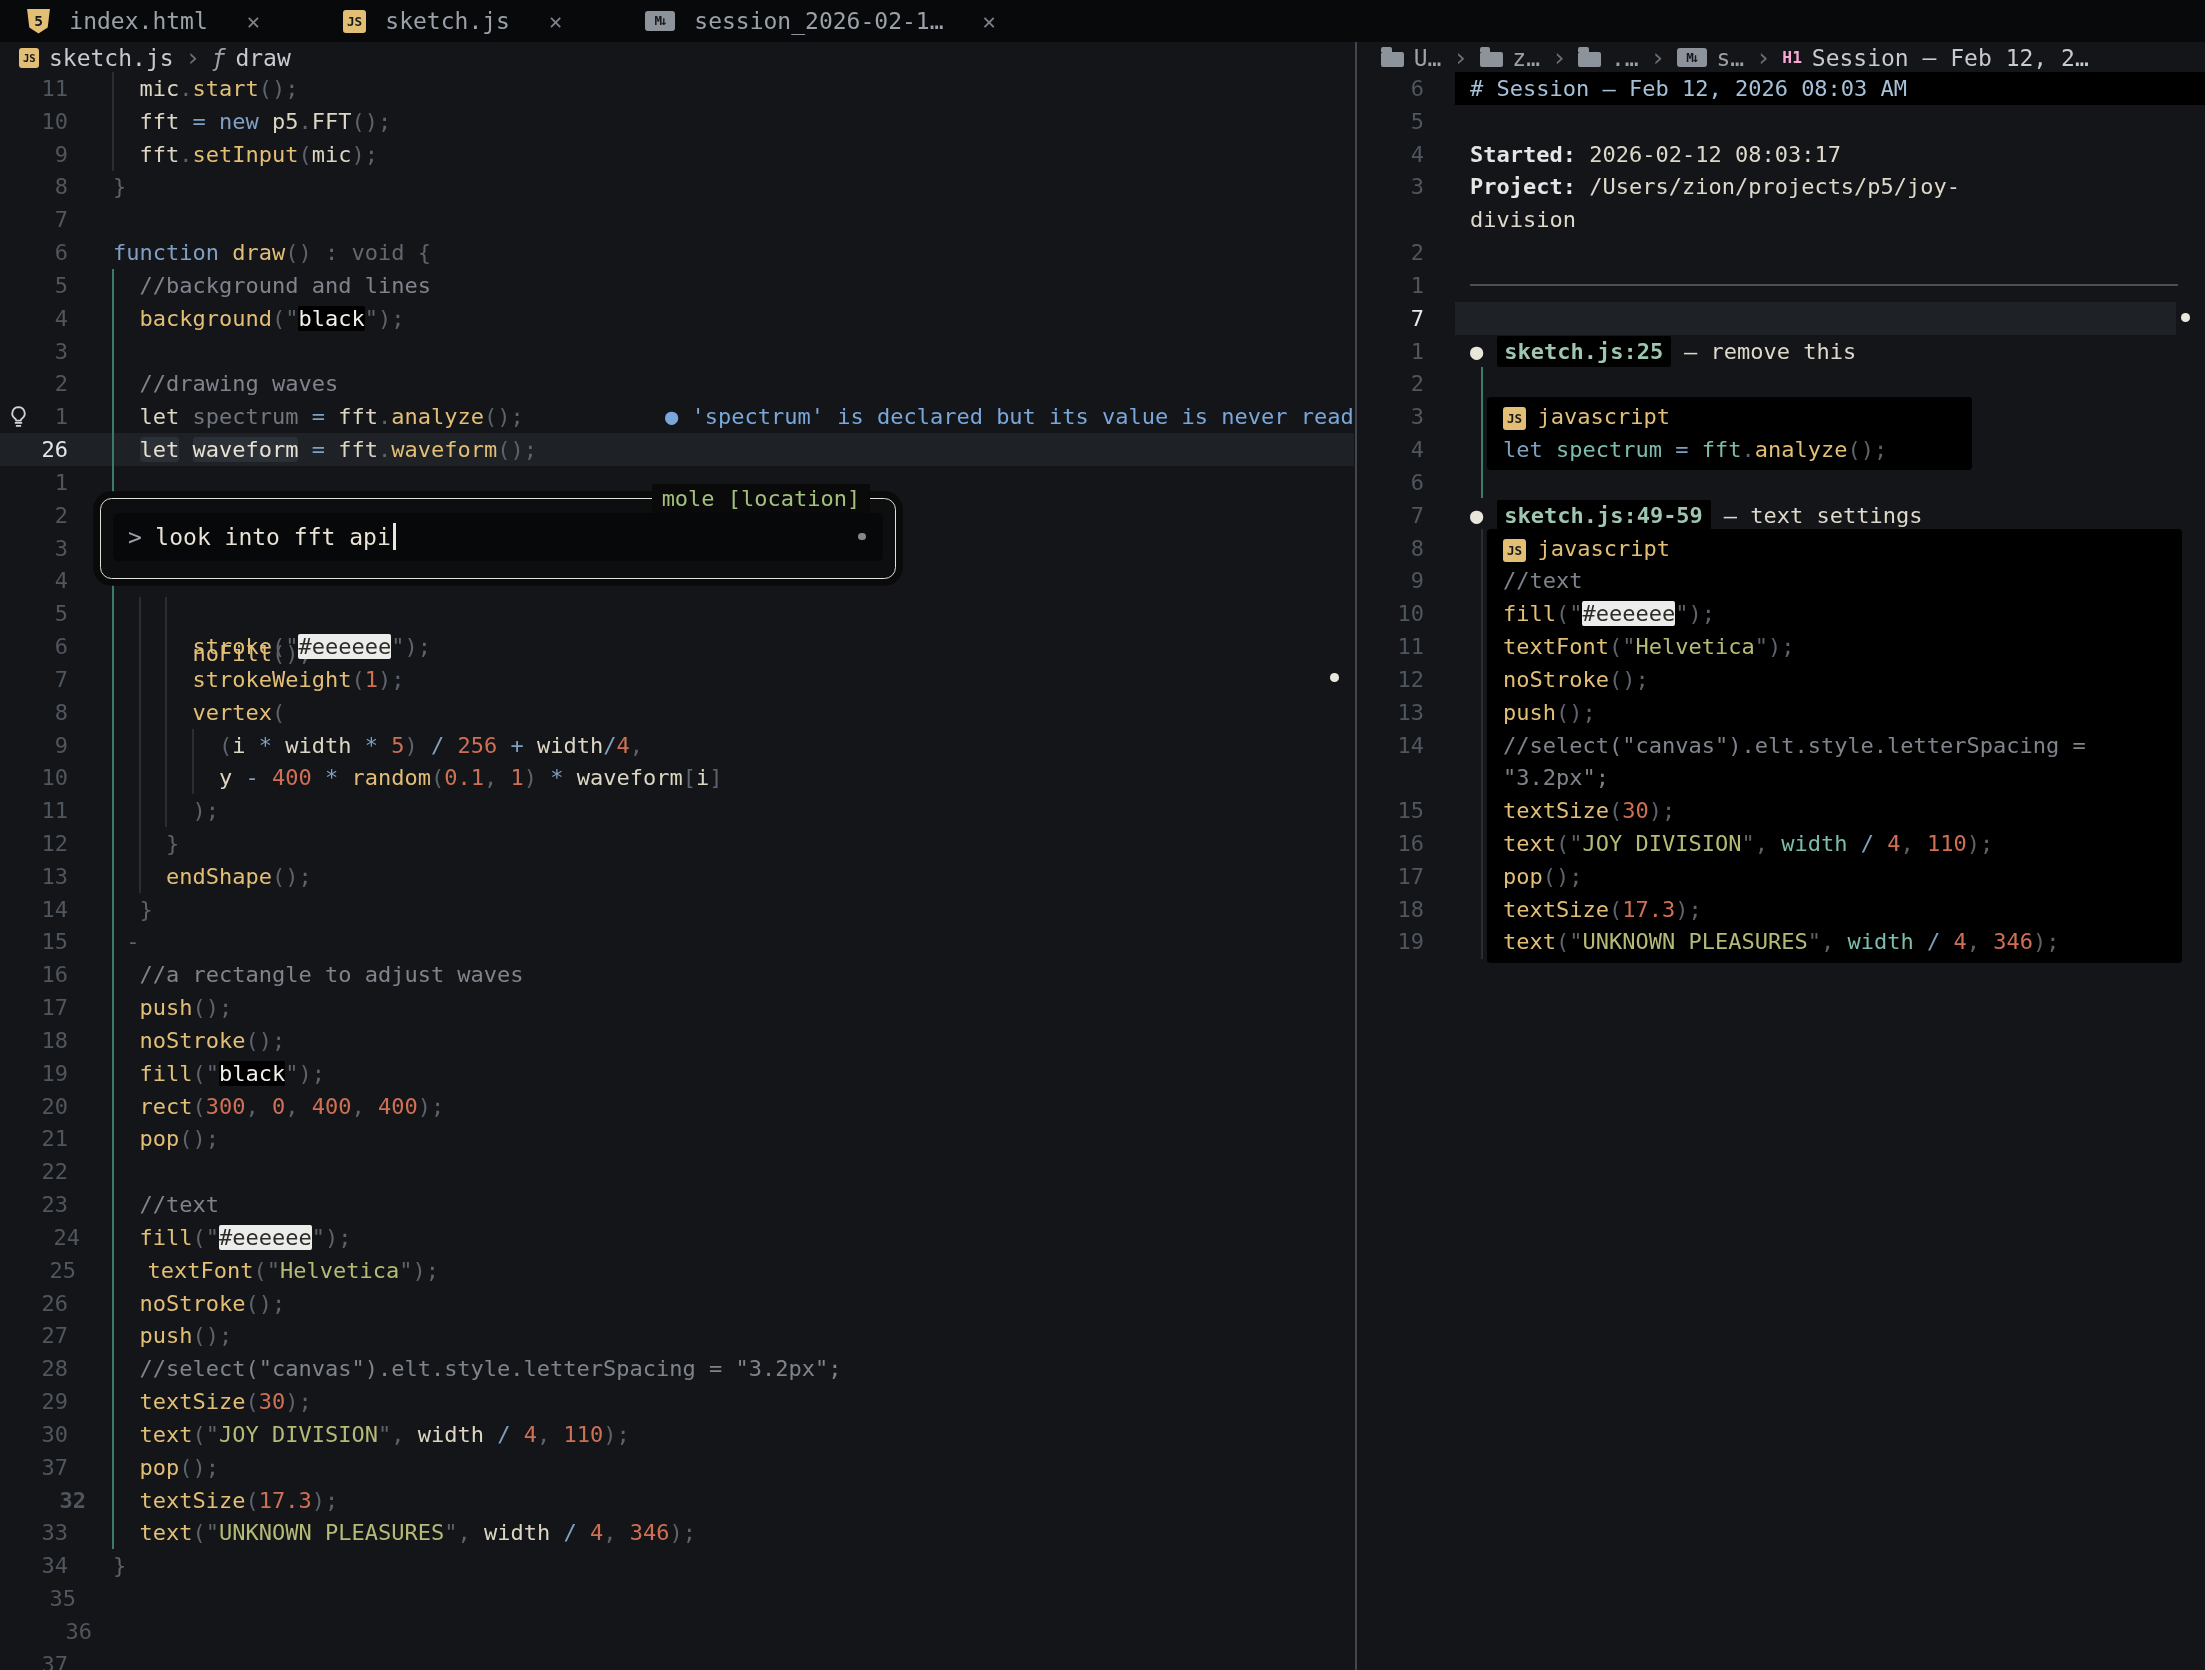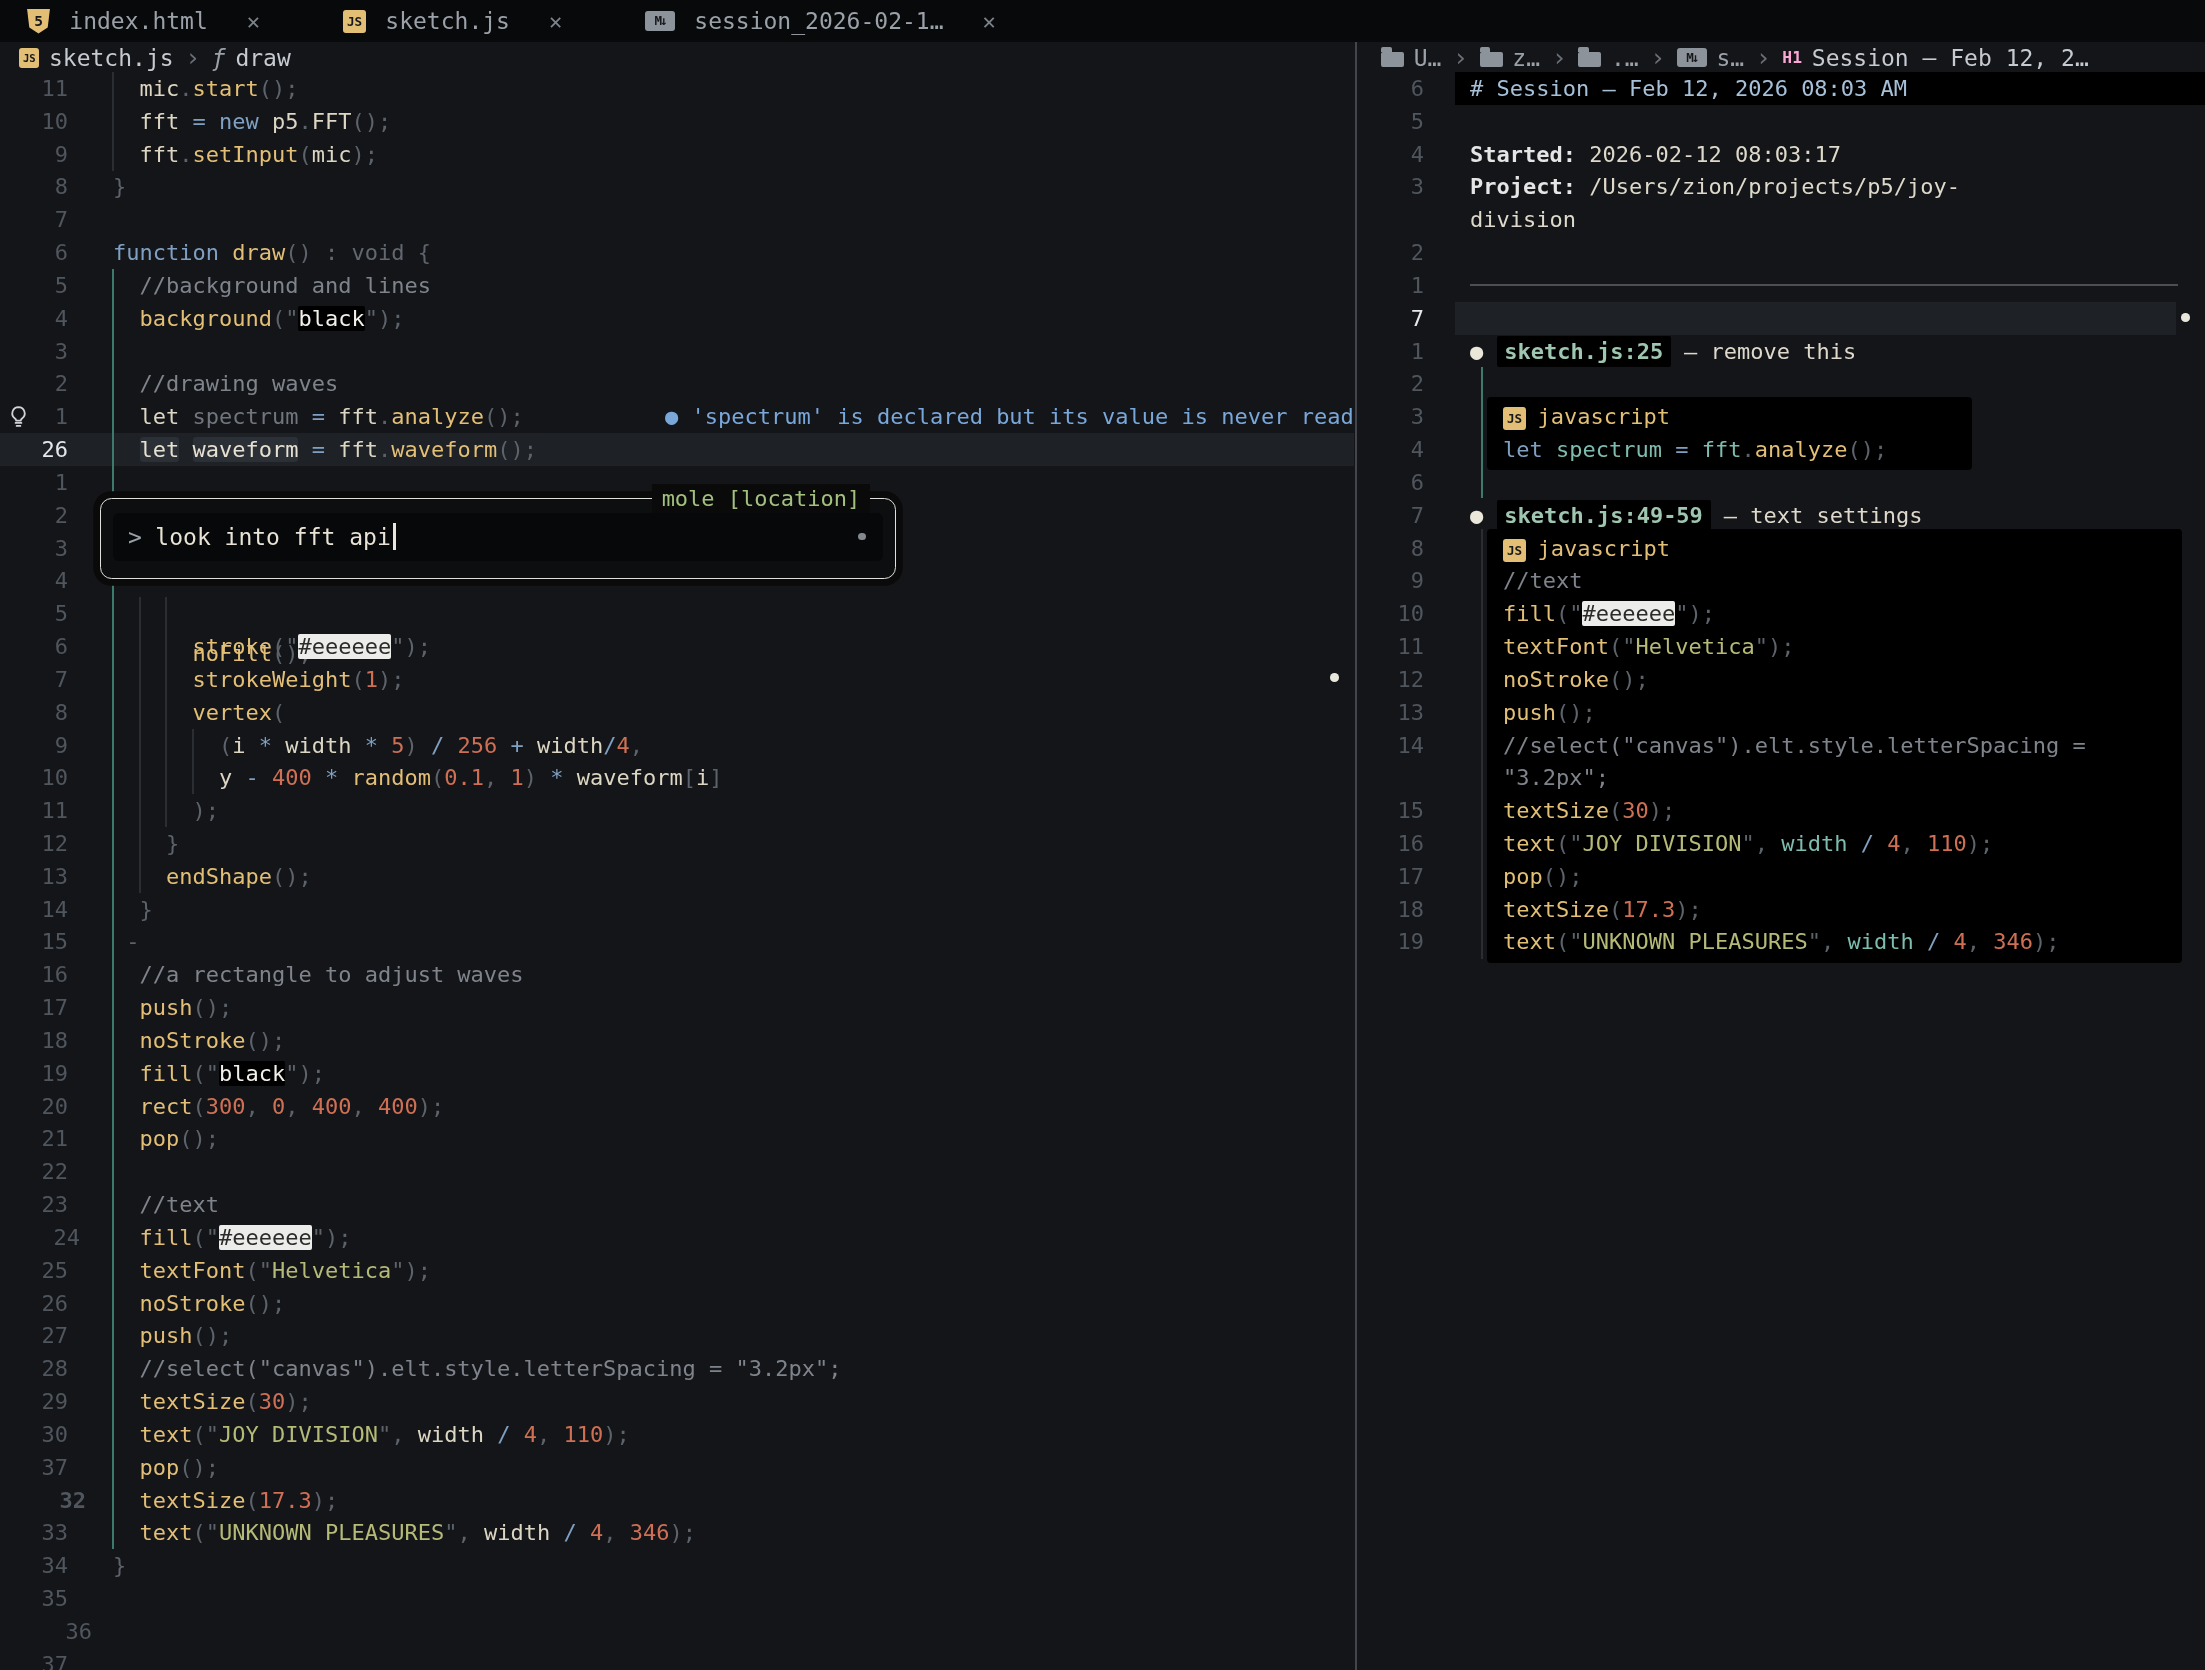--- a/index.html
+++ b/index.html
@@ -214,39 +214,39 @@
       <div class="row" style="left: 0px; top: 1019px; width: 100%;"><span class="gut" style="left: 0px; width: 68px;">20</span><span class="codetxt" style="left: 113px;"><span class="tk-fn">  rect</span><span class="tk-dim">(</span><span class="tk-num">300</span><span class="tk-dim">, </span><span class="tk-num">0</span><span class="tk-dim">, </span><span class="tk-num">400</span><span class="tk-dim">, </span><span class="tk-num">400</span><span class="tk-dim">);</span></span></div>
       <div class="guide t" style="left: 112px; top: 1051px; height: 33px;"></div>
       <div class="row" style="left: 0px; top: 1051px; width: 100%;"><span class="gut" style="left: 0px; width: 68px;">21</span><span class="codetxt" style="left: 113px;"><span class="tk-fn">  pop</span><span class="tk-dim">();</span></span></div>
       <div class="guide t" style="left: 112px; top: 1084px; height: 33px;"></div>
       <div class="row" style="left: 0px; top: 1084px; width: 100%;"><span class="gut" style="left: 0px; width: 68px;">22</span><span class="codetxt" style="left: 113px;"></span></div>
       <div class="guide t" style="left: 112px; top: 1117px; height: 33px;"></div>
       <div class="row" style="left: 0px; top: 1117px; width: 100%;"><span class="gut" style="left: 0px; width: 68px;">23</span><span class="codetxt" style="left: 113px;"><span class="tk-com">  //text</span></span></div>
       <div class="guide t" style="left: 112px; top: 1150px; height: 33px;"></div>
       <div class="row" style="left: 0px; top: 1150px; width: 100%;"><span class="gut" style="left: 12px; width: 68px;">24</span><span class="codetxt" style="left: 113px;"><span class="tk-fn">  fill</span><span class="tk-dim">("</span><span class="tk-chipw">#eeeeee</span><span class="tk-dim">");</span></span></div>
       <div class="guide t" style="left: 112px; top: 1183px; height: 33px;"></div>
-      <div class="row" style="left: 0px; top: 1183px; width: 100%; padding-left: 20px;"><span class="gut" style="left: 0px; width: 68px;">25</span><span class="codetxt" style="left: 113px;"><span class="tk-fn">  textFont</span><span class="tk-dim">("</span><span class="tk-str">Helvetica</span><span class="tk-dim">");</span></span></div>
+      <div class="row" style="left: 8px; top: 1183px; width: 100%; padding-left: 20px;"><span class="gut" style="left: 0px; width: 68px;">25</span><span class="codetxt" style="left: 113px;"><span class="tk-fn">  textFont</span><span class="tk-dim">("</span><span class="tk-str">Helvetica</span><span class="tk-dim">");</span></span></div>
       <div class="guide t" style="left: 112px; top: 1216px; height: 33px;"></div>
       <div class="row" style="left: 0px; top: 1216px; width: 100%;"><span class="gut" style="left: 0px; width: 68px;">26</span><span class="codetxt" style="left: 113px;"><span class="tk-fn">  noStroke</span><span class="tk-dim">();</span></span></div>
       <div class="guide t" style="left: 112px; top: 1248px; height: 33px;"></div>
       <div class="row" style="left: 0px; top: 1248px; width: 100%;"><span class="gut" style="left: 0px; width: 68px;">27</span><span class="codetxt" style="left: 113px;"><span class="tk-fn">  push</span><span class="tk-dim">();</span></span></div>
       <div class="guide t" style="left: 112px; top: 1281px; height: 33px;"></div>
       <div class="row" style="left: 0px; top: 1281px; width: 100%;"><span class="gut" style="left: 0px; width: 68px;">28</span><span class="codetxt" style="left: 113px;"><span class="tk-com">  //select("canvas").elt.style.letterSpacing = "3.2px";</span></span></div>
       <div class="guide t" style="left: 112px; top: 1314px; height: 33px;"></div>
       <div class="row" style="left: 0px; top: 1314px; width: 100%;"><span class="gut" style="left: 0px; width: 68px;">29</span><span class="codetxt" style="left: 113px;"><span class="tk-fn">  textSize</span><span class="tk-dim">(</span><span class="tk-num">30</span><span class="tk-dim">);</span></span></div>
       <div class="guide t" style="left: 112px; top: 1347px; height: 33px;"></div>
       <div class="row" style="left: 0px; top: 1347px; width: 100%;"><span class="gut" style="left: 0px; width: 68px;">30</span><span class="codetxt" style="left: 113px;"><span class="tk-fn">  text</span><span class="tk-dim">("</span><span class="tk-str">JOY DIVISION</span><span class="tk-dim">", </span><span class="tk-id">width </span><span class="tk-kw">/ </span><span class="tk-num">4</span><span class="tk-dim">, </span><span class="tk-num">110</span><span class="tk-dim">);</span></span></div>
       <div class="guide t" style="left: 112px; top: 1380px; height: 33px;"></div>
       <div class="row" style="left: 0px; top: 1380px; width: 100%;"><span class="gut" style="left: 0px; width: 68px;">37</span><span class="codetxt" style="left: 113px;"><span class="tk-fn">  pop</span><span class="tk-dim">();</span></span></div>
       <div class="guide t" style="left: 112px; top: 1413px; height: 33px;"></div>
       <div class="row" style="left: 0px; top: 1413px; width: 100%;"><span class="gut" style="left: 18px; width: 68px; font-weight: bold;">32</span><span class="codetxt" style="left: 113px;"><span class="tk-fn">  textSize</span><span class="tk-dim">(</span><span class="tk-num">17.3</span><span class="tk-dim">);</span></span></div>
       <div class="guide t" style="left: 112px; top: 1445px; height: 33px;"></div>
       <div class="row" style="left: 0px; top: 1445px; width: 100%;"><span class="gut" style="left: 0px; width: 68px;">33</span><span class="codetxt" style="left: 113px;"><span class="tk-fn">  text</span><span class="tk-dim">("</span><span class="tk-str">UNKNOWN PLEASURES</span><span class="tk-dim">", </span><span class="tk-id">width </span><span class="tk-kw">/ </span><span class="tk-num">4</span><span class="tk-dim">, </span><span class="tk-num">346</span><span class="tk-dim">);</span></span></div>
       <div class="row" style="left: 0px; top: 1478px; width: 100%;"><span class="gut" style="left: 0px; width: 68px;">34</span><span class="codetxt" style="left: 113px;"><span class="tk-dim">}</span></span></div>
-      <div class="row" style="left: 0px; top: 1511px; width: 100%; padding-left: 31px;"><span class="gut" style="left: 0px; width: 68px;">35</span><span class="codetxt" style="left: 113px;"></span></div>
+      <div class="row" style="left: 8px; top: 1511px; width: 100%; padding-left: 31px;"><span class="gut" style="left: 0px; width: 68px;">35</span><span class="codetxt" style="left: 113px;"></span></div>
       <div class="row" style="left: 0px; top: 1544px; width: 100%;"><span class="gut" style="left: 0px; width: 68px; padding-left: 24px;">36</span><span class="codetxt" style="left: 113px;"></span></div>
       <div class="row" style="left: 0px; top: 1577px; width: 100%;"><span class="gut" style="left: 0px; width: 68px;">37</span><span class="codetxt" style="left: 113px;"></span></div>
       <div class="dot" style="left: 1330px; top: 602px; width: 8.7px; height: 8.7px;"></div>
     </div>
   <div class="divider" style="left:1355px;"></div>
   <div class="pane" id="pane-right" style="left:1358px;width:848px;">
       <div class="blockbg" style="left: 129px; top: 326px; width: 485px; height: 73px;"></div>
       <div class="blockbg" style="left: 129px; top: 458px; width: 695px; height: 434px;"></div>
       <div class="band" style="left: 97px; right: 0px; top: 1px; background: rgb(0, 0, 0);"></div>
       <div class="row" style="left: 0px; top: 1px; width: 100%;"><span class="gut" style="left: 0px; width: 66px;">6</span><span class="codetxt" style="left: 112px;"><span class="tk-hd"># Session — Feb 12, 2026 08:03 AM</span></span></div>

